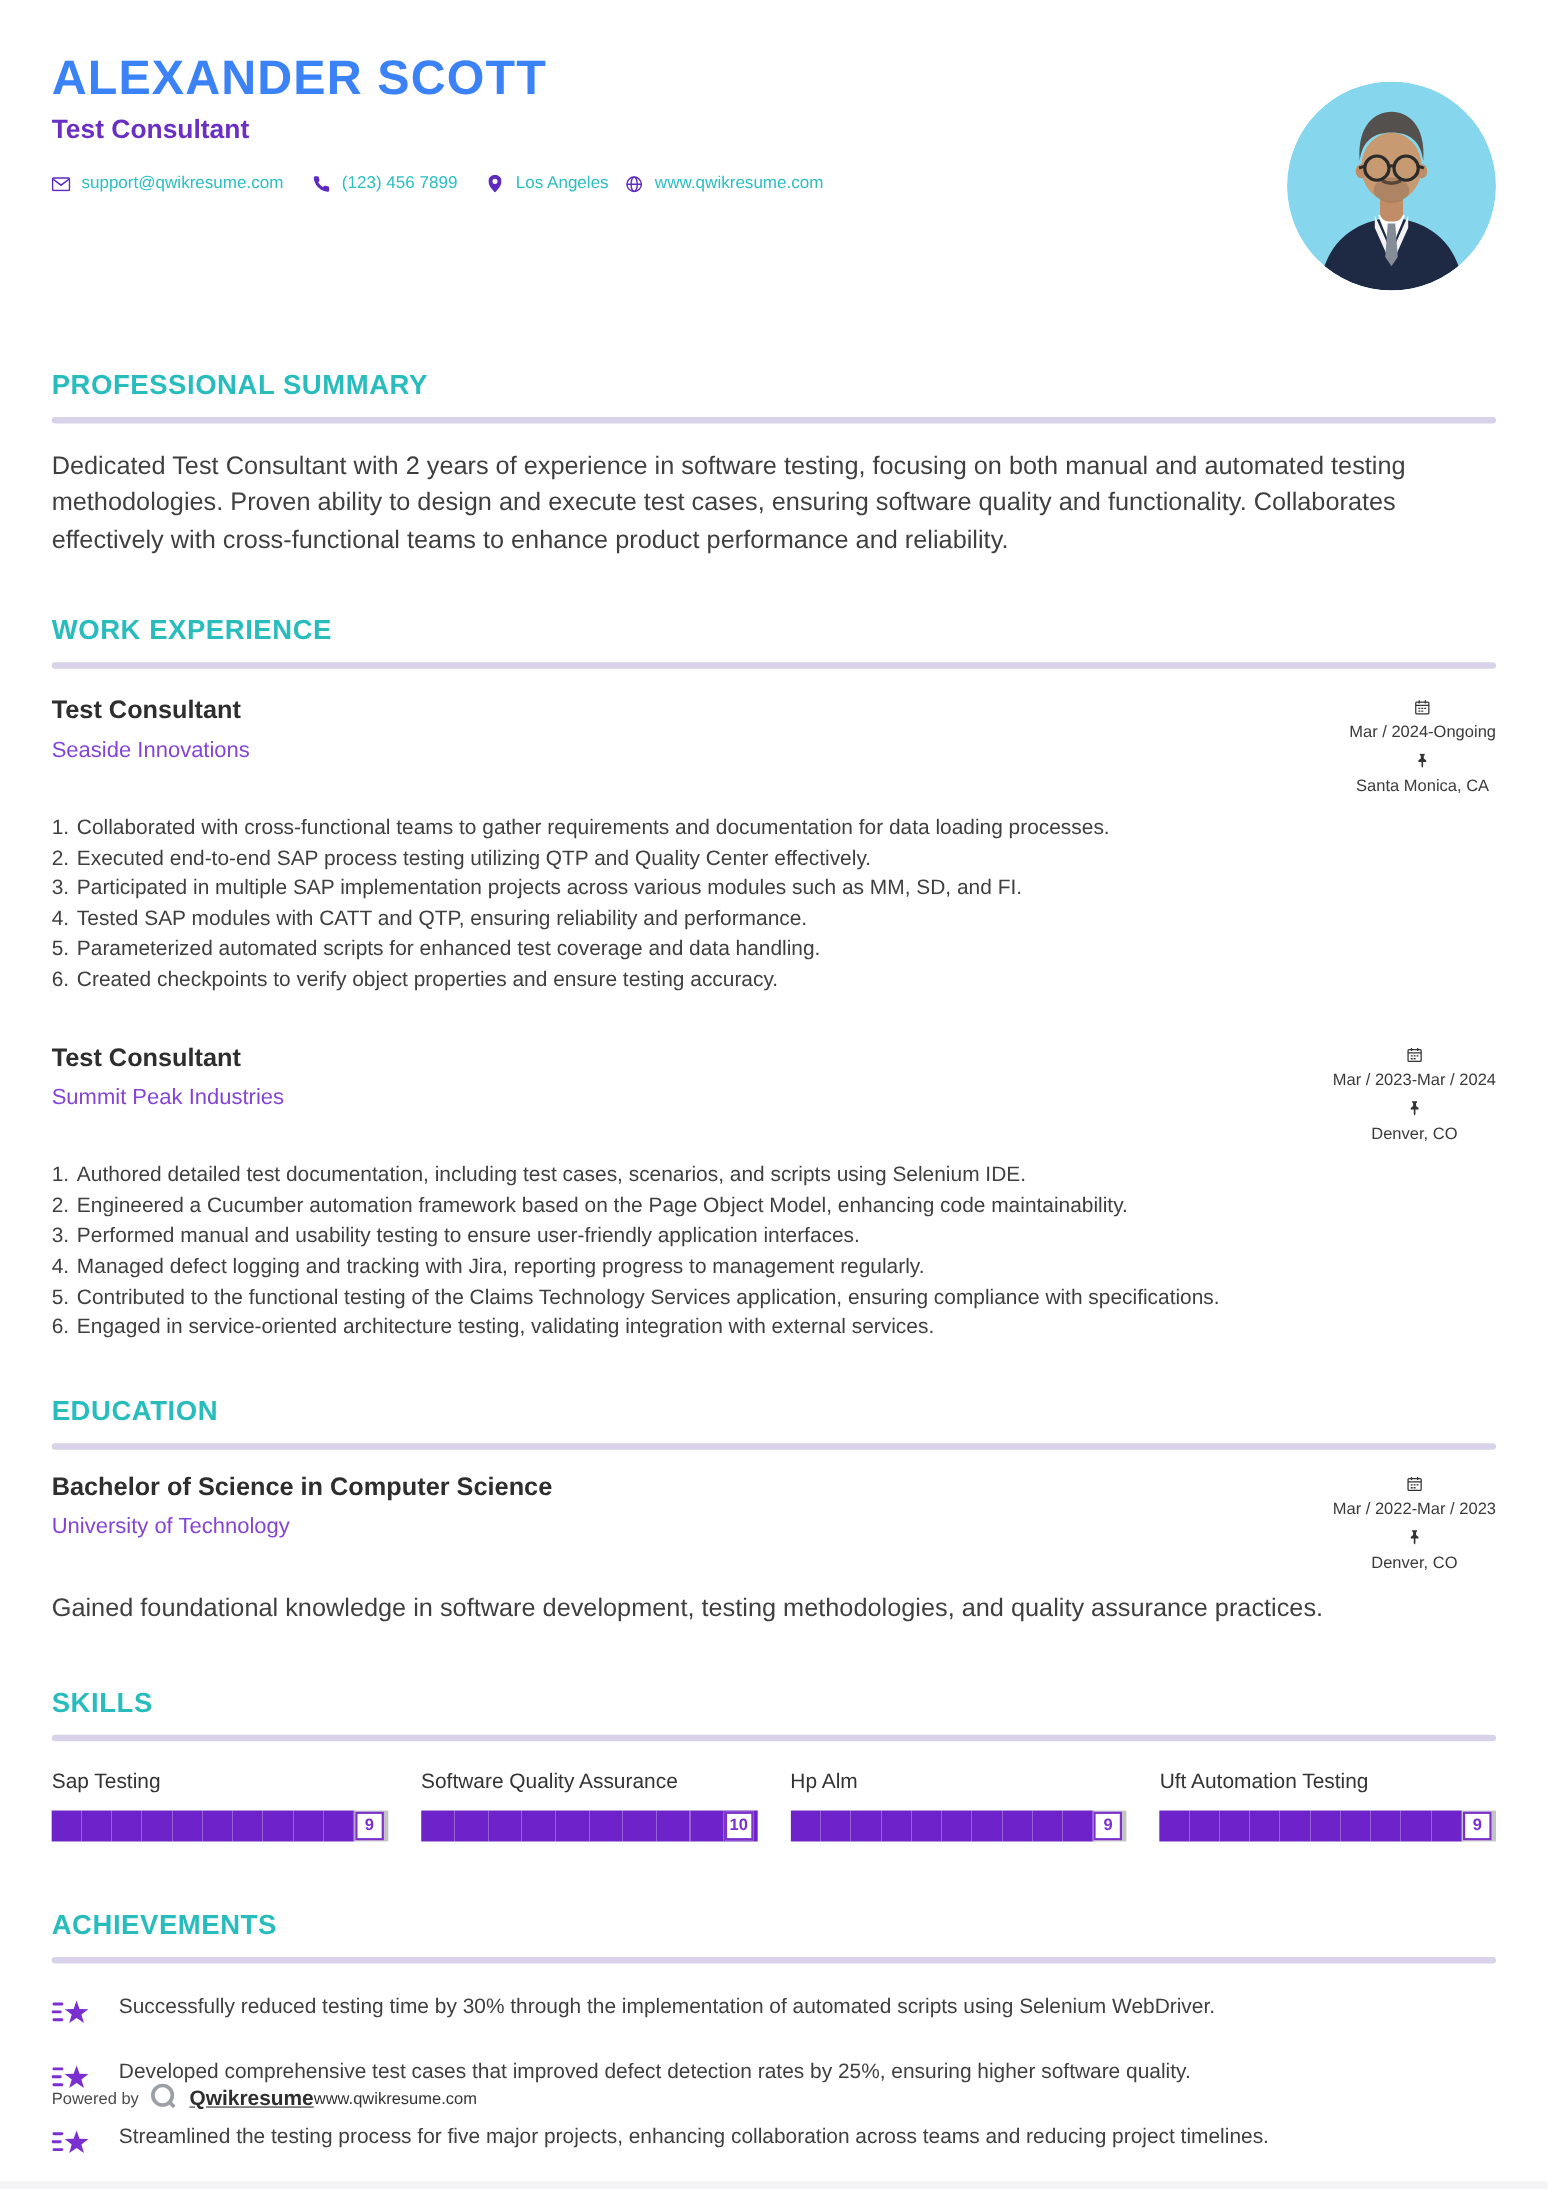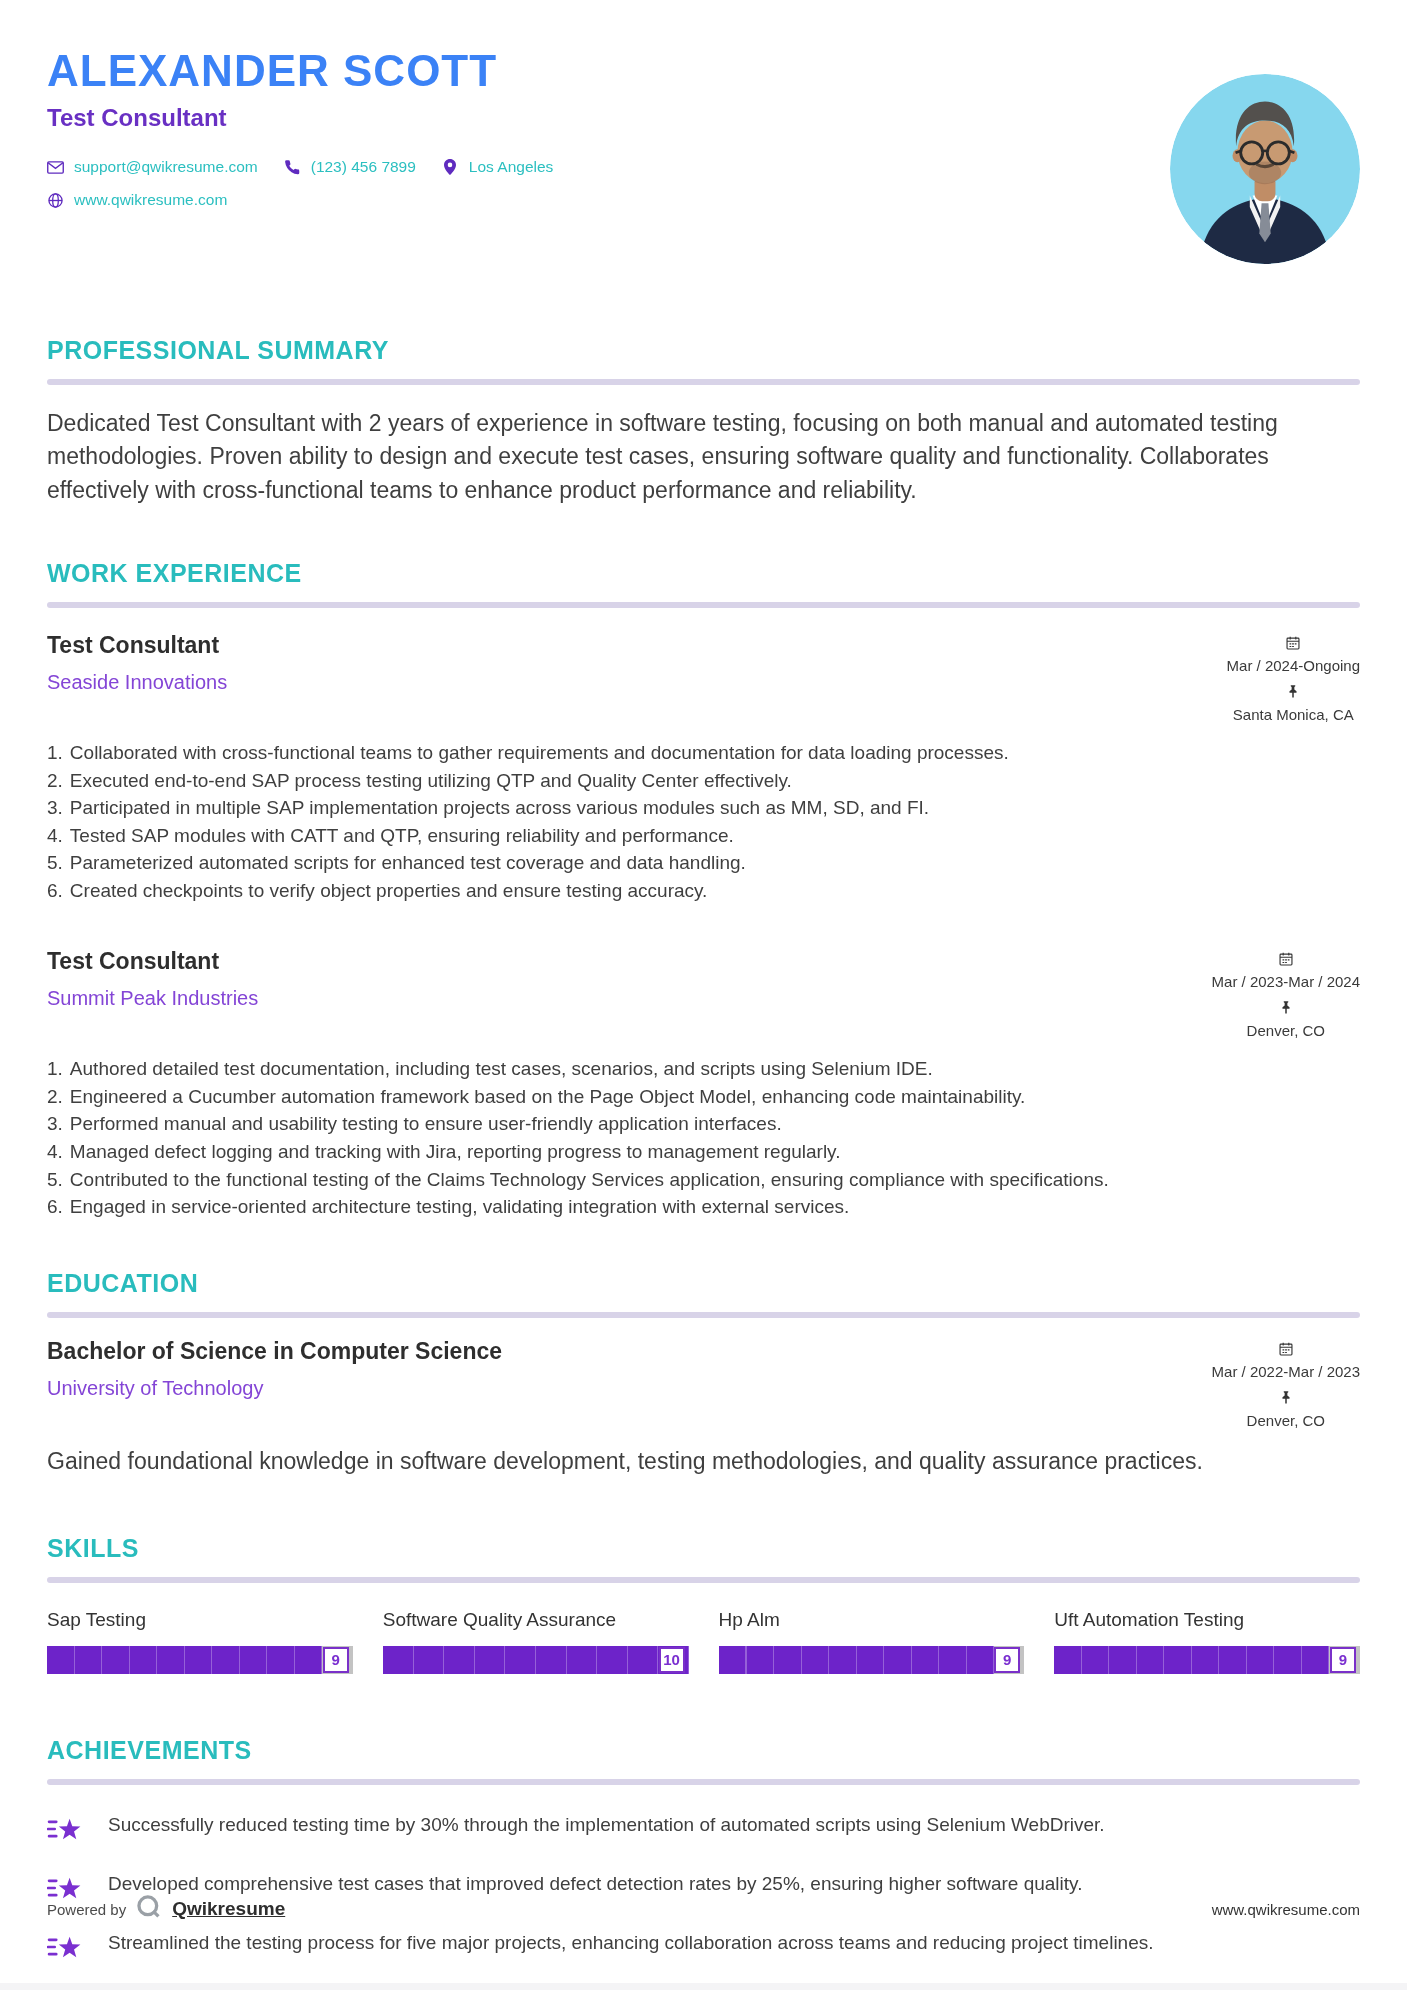--- a/index.html
+++ b/index.html
@@ -5,21 +5,21 @@
   * { margin:0; padding:0; box-sizing:border-box; }
   html,body { background:#ffffff; }
   body { font-family:"Liberation Sans", sans-serif; color:#3f3f3f; }
   .page { position:relative; width:1407px; height:1990px; margin:0 auto; background:#fff;
           padding:30px 47px 0 47px; overflow:hidden; }
 
   
   .header { position:relative; min-height:242px; }
   .name { font-size:44px; font-weight:800; letter-spacing:1px; color:#3b82f6; margin-top:16px; }
   .job-subtitle { font-size:24px; font-weight:600; color:#6930c3; margin-top:8px; }
-  .contacts { margin-top:26px; display:flex; flex-direction:column; gap:15px; }
+  .contacts { margin-top:26px; display:flex; flex-direction:row; gap:15px; }
   .contact-row { display:flex; align-items:center; gap:26px; }
   .contact-item { display:flex; align-items:center; gap:10px; font-size:15.5px; color:#2bbfc0;
                   text-decoration:none; }
   .contact-item .cicon { display:inline-flex; width:17px; justify-content:center; color:#5f2bbf; }
   .avatar-wrap { position:absolute; top:28px; right:0px; width:190px; height:190px; border-radius:50%;
                  overflow:hidden; }
   .avatar-wrap svg { display:block; width:100%; height:100%; }
 
   
   .section { margin-top:48px; }
@@ -52,22 +52,22 @@
     width:26px; height:26px; background:#fff; border:2px solid #7a30c9; color:#7a2fd0;
     font-size:15px; font-weight:700; display:flex; align-items:center; justify-content:center; }
 
   
   .ach-list { margin-top:26px; }
   .ach-item { display:flex; gap:24px; margin-bottom:25px; }
   .ach-icon { flex:0 0 auto; width:37px; height:32px; margin-top:2px; color:#7a2fd0; }
   .ach-text { font-size:19px; line-height:1.45; color:#3f3f3f; }
 
   
-  .footer { position:absolute; left:47px; right:47px; bottom:66px;
-            display:flex; justify-content:space-between; align-items:center; }
+  .footer { position:absolute; left:47px; right:37px; bottom:66px;
+            display:flex; align-items:center; }
   .footer-left { display:flex; align-items:center; gap:10px; }
   .powered-by { font-size:15px; color:#4b4b4b; }
   .brand-link { font-size:19px; font-weight:600; color:#2e2e2e; text-decoration:underline; }
   .footer-site { font-size:15px; color:#333; }
   .bottom-strip { position:absolute; left:0; right:0; bottom:0; height:7px; background:#f4f4f6; }
 </style>
 </head>
 <body>
 
 <div class="page">

